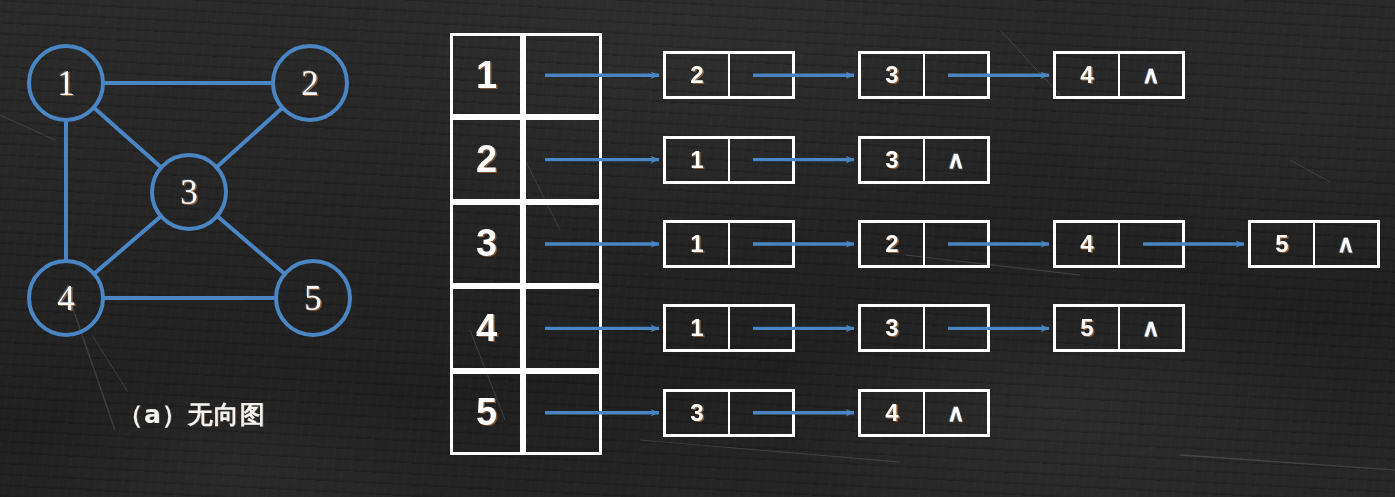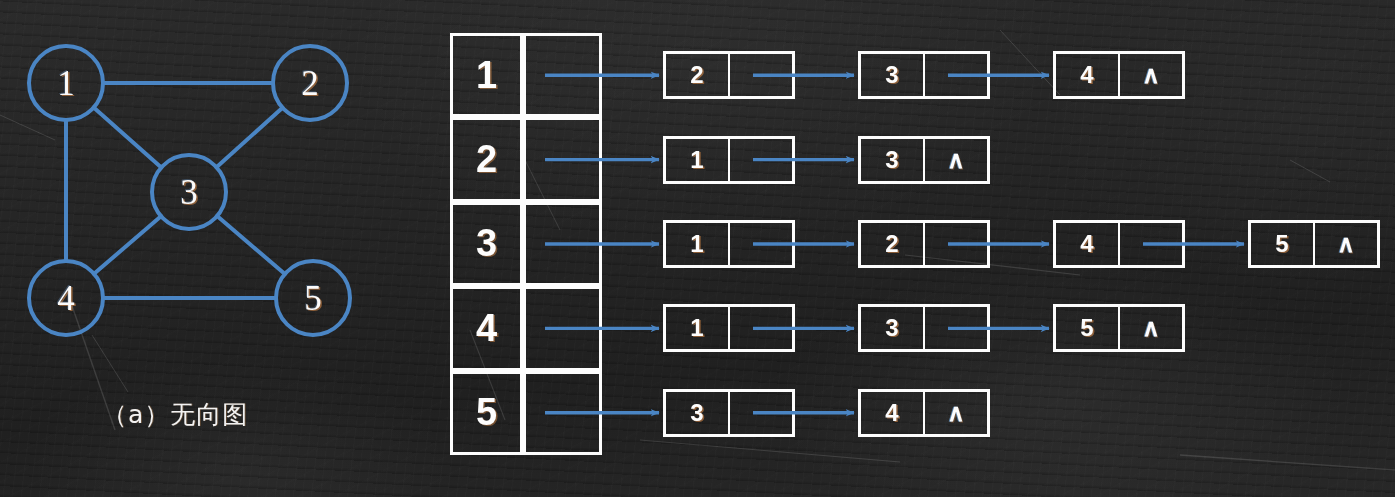--- a/index.html
+++ b/index.html
@@ -102,21 +102,21 @@
     <circle cx="313" cy="298" r="37" fill="none" stroke="#4a85c4" stroke-width="4"></circle>
   </svg>
 <div class="layer" id="graph-labels">
     <div class="gnode-label" style="left: 66px; top: 84px;">1</div>
     <div class="gnode-label" style="left: 310px; top: 84px;">2</div>
     <div class="gnode-label" style="left: 189px; top: 193px;">3</div>
     <div class="gnode-label" style="left: 66px; top: 299px;">4</div>
     <div class="gnode-label" style="left: 313px; top: 299px;">5</div>
   </div>
 
-<div class="caption" id="graph-caption" style="left:102px;top:398px;">（a）无向图</div>
+<div class="caption" id="graph-caption" style="left:118px;top:398px;font-weight:bold;">（a）无向图</div>
 
 <div class="layer" id="adj-layer">
     <div class="idx-table" style="left: 450px; top: 33px; width: 152px; height: 422px;"></div>
     <div class="idx-cell-num" style="left: 450px; top: 33px; width: 73px; height: 84.4px;">1</div>
     <div class="idx-cell-ptr" style="left: 523px; top: 33px; width: 79px; height: 84.4px;"></div>
     <div class="lnode" style="left: 663px; top: 51.2px; width: 132px; height: 48px;">
       <div class="half lft val" style="width: 66px; height: 48px;">2</div>
       <div class="half rgt" style="width: 66px; height: 48px;"></div>
     </div>
     <div class="lnode" style="left: 858px; top: 51.2px; width: 132px; height: 48px;">

